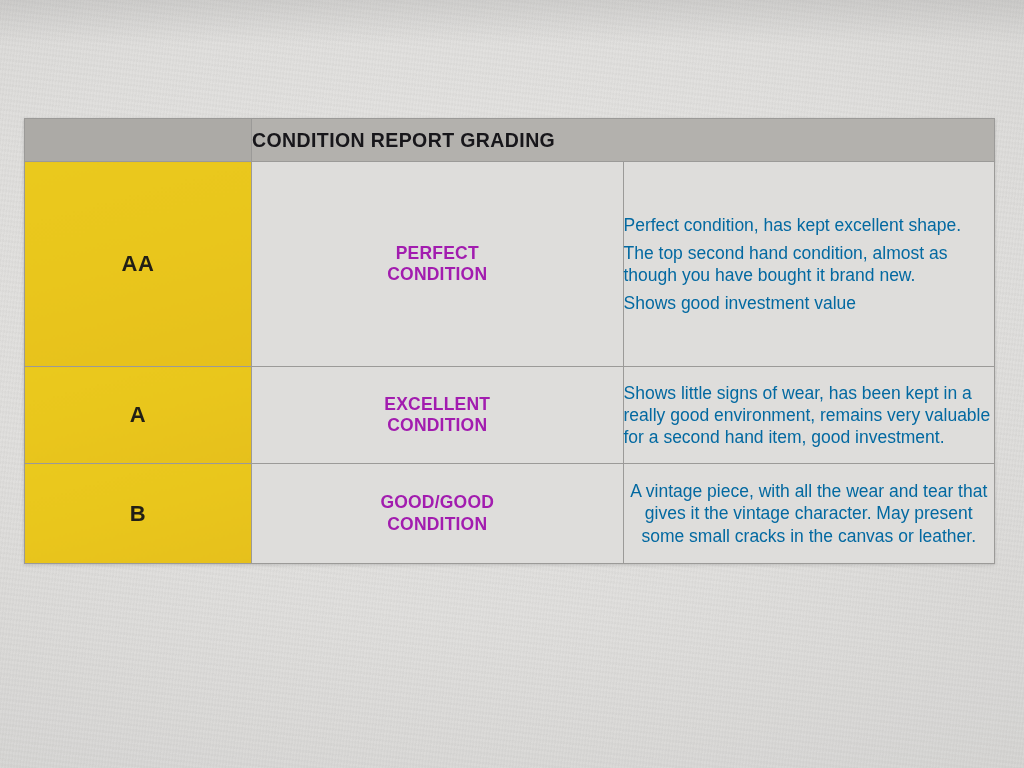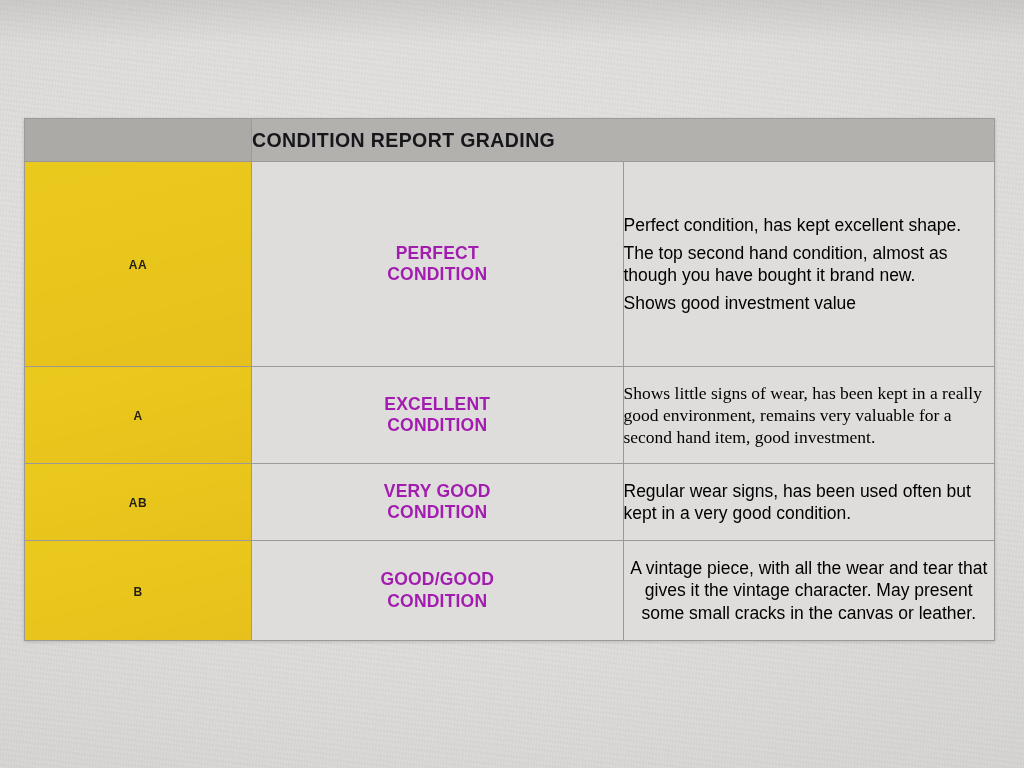--- a/index.html
+++ b/index.html
@@ -87,21 +87,21 @@
   .grade-cell {
     width: 226px;
     background: linear-gradient(165deg, #eac91d 0%, #e9c61c 45%, #e6c01c 100%);
     border-left: 1px solid #b9a01c;
     border-right: 2px solid #3a352a;
     border-top: 1px solid #c8ae22;
     border-bottom: 1px solid #c8ae22;
     text-align: center;
   }
   .grade-label {
-    font-size: 12px;
+    font-size: 22px;
     font-weight: bold;
     color: #221f16;
     letter-spacing: 0.5px;
   }
 
   
   .cond-cell {
     width: 220px;
     background: #dedddb;
     text-align: center;
@@ -124,36 +124,36 @@
     background: #dedddb;
     text-align: left;
     padding: 10px 14px 10px 13px;
     border-left: none;
     border-right: 1px solid #a3a2a0;
     border-top: 1px solid #a3a2a0;
     border-bottom: 1px solid #a3a2a0;
   }
   .desc-para {
     font-size: 17.5px;
-    color: #000000;
+    color: #0369a1;
     line-height: 1.27;
     margin: 0;
   }
   .desc-para + .desc-para {
     margin-top: 6px;
   }
 
   
   .row-aa .grade-cell, .row-aa .cond-cell, .row-aa .desc-cell { height: 204px; }
   .row-a  .grade-cell, .row-a  .cond-cell, .row-a  .desc-cell { height: 96px; }
   .row-ab .grade-cell, .row-ab .cond-cell, .row-ab .desc-cell { height: 76px; }
   .row-b  .grade-cell, .row-b  .cond-cell, .row-b  .desc-cell { height: 99px; }
 
   .row-aa .desc-cell { vertical-align: top; padding-top: 12px; }
-  .row-a  .desc-cell { vertical-align: middle; font-family: Liberation Serif, serif; }
+  .row-a  .desc-cell { vertical-align: middle; }
   .row-ab .desc-cell { vertical-align: middle; }
   .row-b  .desc-cell { vertical-align: middle; text-align: center; }
 
   
   .blotch {
     position: absolute;
     pointer-events: none;
     background: rgba(255,255,255,0.30);
     filter: blur(3px);
   }
@@ -202,32 +202,20 @@
       </td>
       <td class="cond-cell">
         <div class="cond-name">EXCELLENT</div>
         <div class="cond-name">CONDITION</div>
       </td>
       <td class="desc-cell">
         <p class="desc-para">Shows little signs of wear, has been kept in a really good environment, remains very valuable for a second hand item, good investment.</p>
       </td>
     </tr>
 
-    <tr class="row-ab">
-      <td class="grade-cell">
-        <span class="grade-label">AB</span>
-      </td>
-      <td class="cond-cell">
-        <div class="cond-name">VERY GOOD</div>
-        <div class="cond-name">CONDITION</div>
-      </td>
-      <td class="desc-cell">
-        <p class="desc-para">Regular wear signs, has been used often but kept in a very good condition.</p>
-      </td>
-    </tr>
 
     <tr class="row-b">
       <td class="grade-cell">
         <span class="grade-label">B</span>
       </td>
       <td class="cond-cell">
         <div class="cond-name">GOOD/GOOD</div>
         <div class="cond-name">CONDITION</div>
       </td>
       <td class="desc-cell">

